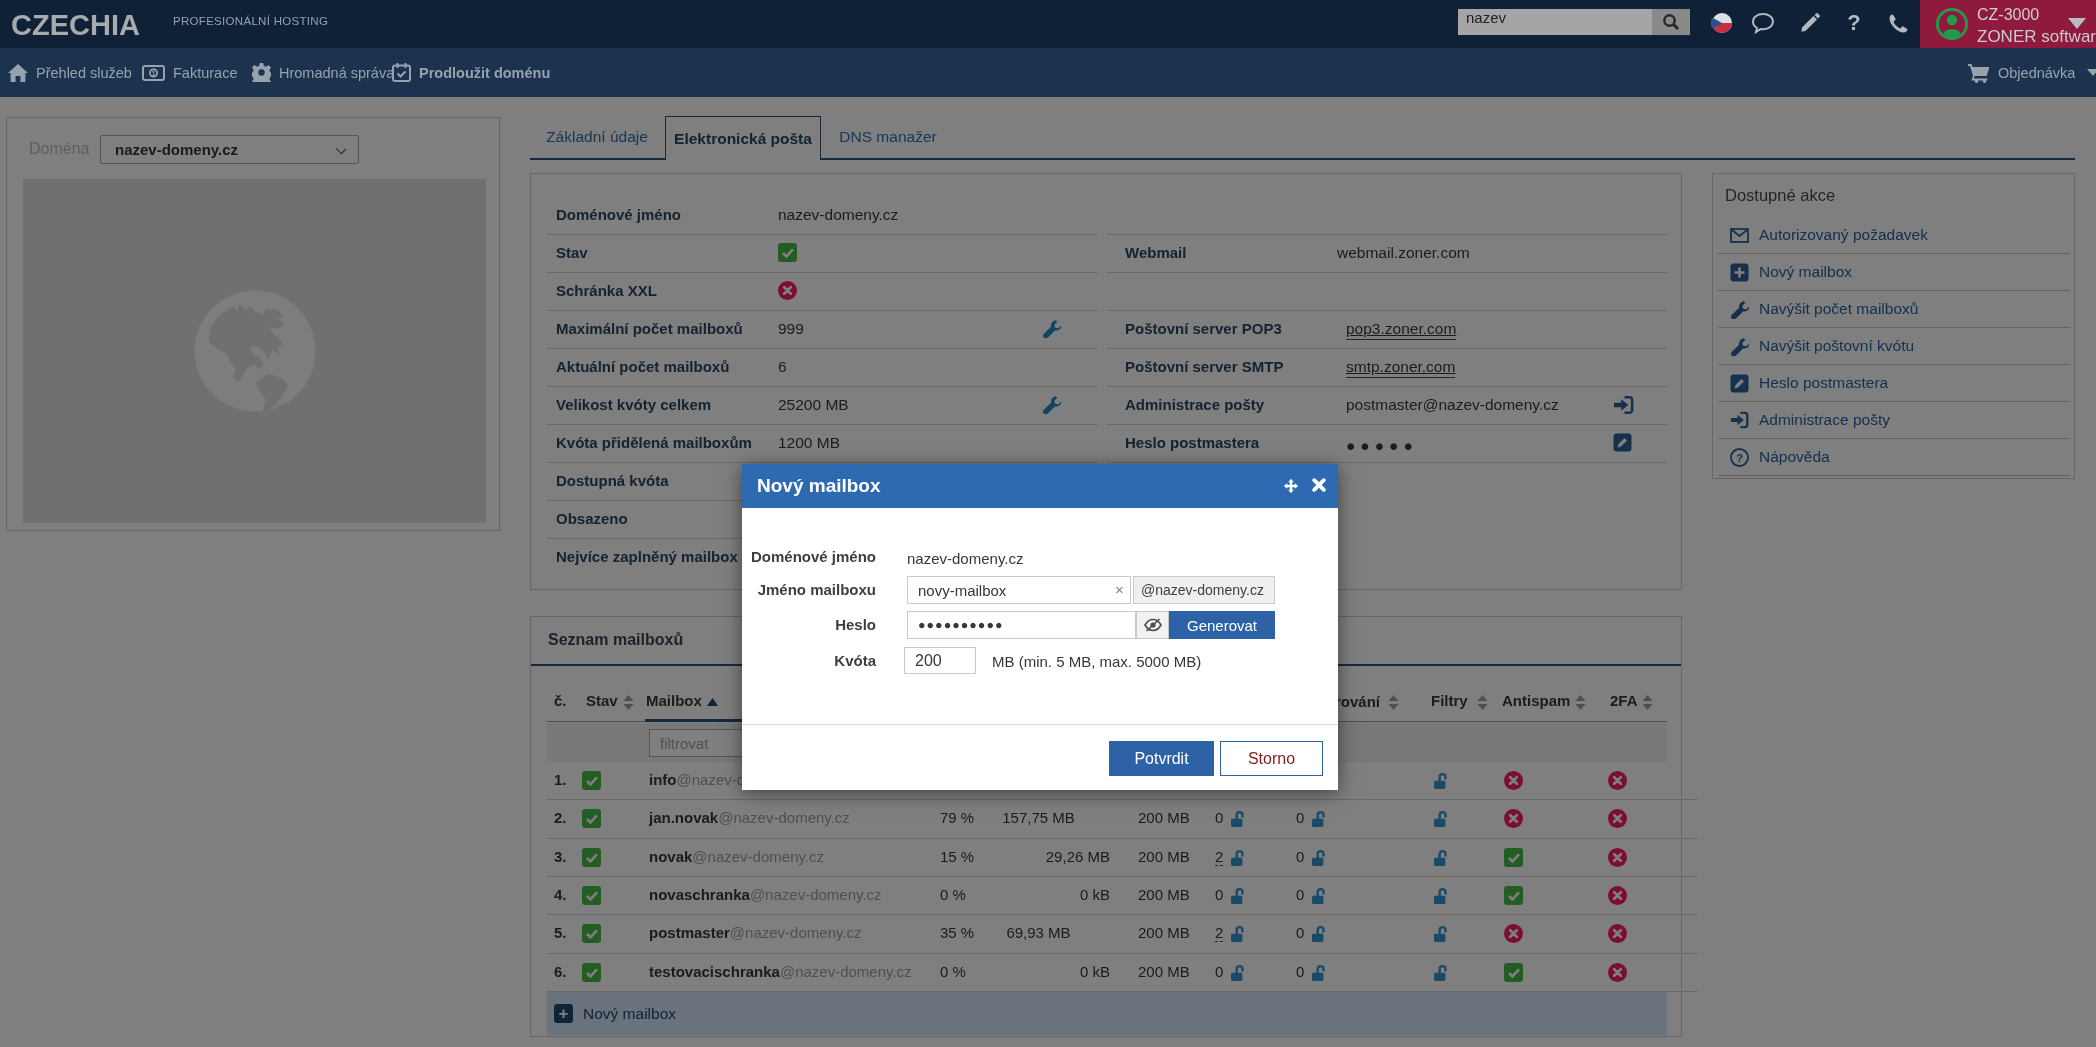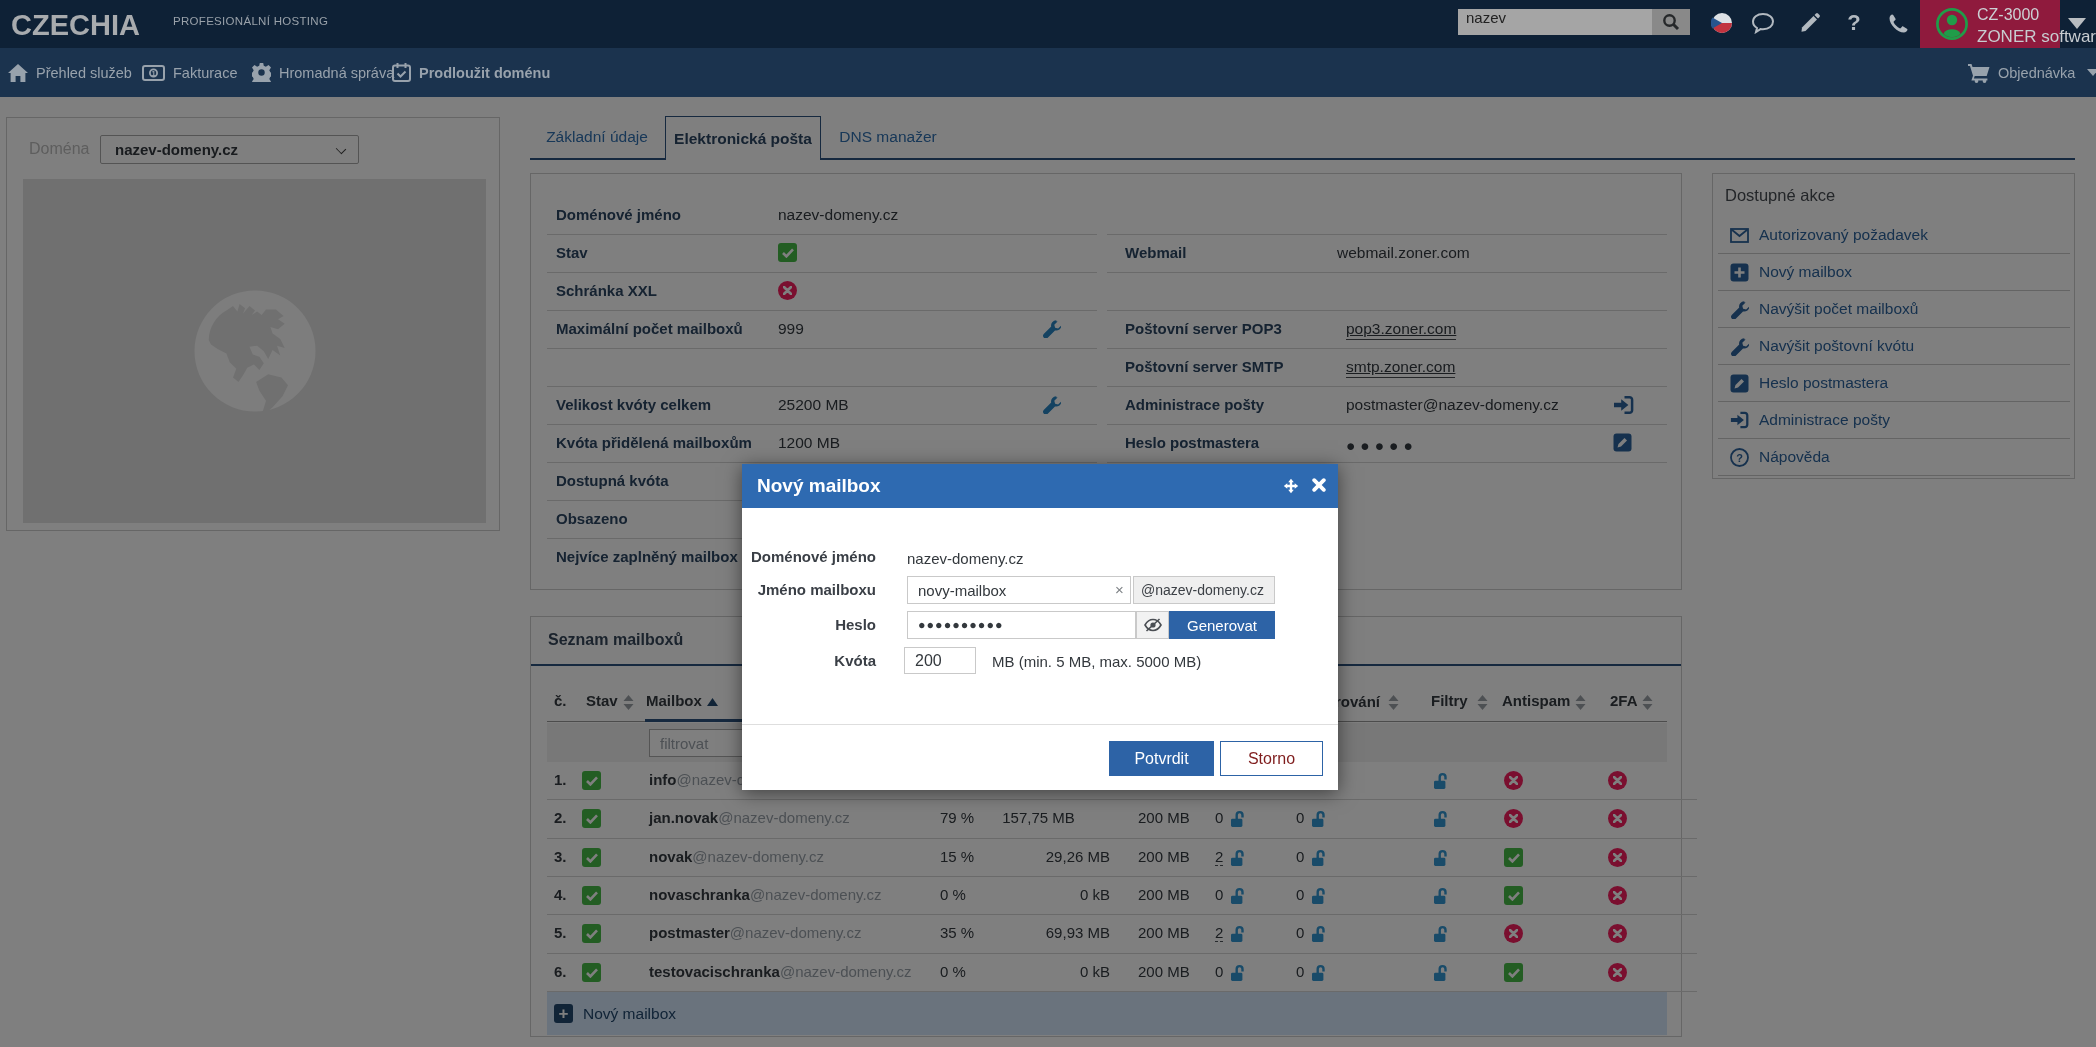--- a/index.html
+++ b/index.html
@@ -8,21 +8,21 @@
 body { font-family:"Liberation Sans", sans-serif; background:#ffffff; position:relative; color:#343a40; }
 .abs { position:absolute; }
 
 
 .topbar { position:absolute; left:0; top:0; width:2096px; height:48px; background:#0e2136; z-index:1; }
 .logo { position:absolute; left:11px; top:9px; font-size:29px; font-weight:bold; color:#a8abae; letter-spacing:0px; }
 .logosub { position:absolute; left:173px; top:15px; font-size:11.5px; color:#99a1a9; letter-spacing:0.3px; }
 .search { position:absolute; left:1458px; top:9px; width:194px; height:26px; background:#a5a5a5; border:none; font-size:15px; color:#222222; padding:0 8px; font-family:"Liberation Sans",sans-serif; }
 .searchbtn { position:absolute; left:1652px; top:9px; width:38px; height:26px; background:#898989; display:flex; align-items:center; justify-content:center; }
 .topicon { position:absolute; top:11px; width:24px; height:24px; display:flex; align-items:center; justify-content:center; }
-.badge { position:absolute; left:1920px; top:0; width:140px; height:48px; background:#8f1a3d; }
+.badge { position:absolute; left:1920px; top:0; width:176px; height:48px; background:#8f1a3d; }
 .badge .avatar { position:absolute; left:16px; top:8px; }
 .badge .l1 { position:absolute; left:57px; top:6px; font-size:16px; color:#ccd0d4; }
 .badge .l2 { position:absolute; left:57px; top:27px; font-size:17px; color:#c8ccd0; white-space:nowrap; }
 .badge .caret { position:absolute; left:148px; top:18px; width:0; height:0; border-left:9px solid transparent; border-right:9px solid transparent; border-top:11px solid #b9bdc1; }
 
 
 .navbar { position:absolute; left:0; top:48px; width:2096px; height:49px; background:#1b334e; z-index:1; }
 .navitem { position:absolute; top:0; height:49px; display:flex; align-items:center; gap:8px; color:#98a2ac; font-size:14.5px; }
 .navcaret { width:0; height:0; border-left:6px solid transparent; border-right:6px solid transparent; border-top:7px solid #98a2ac; margin-left:4px; }
 
@@ -215,20 +215,24 @@
         </svg>
       </div>
   </div>
   <div class="drow" style="left:25px; top:136px; width:520px;">
       <span class="lbl">Maximální počet mailboxů</span>
       <span class="val" style="left:222px;">999</span>
     <svg style="position:absolute; left:486px; top:9px;" width="19" height="19" viewBox="0 0 19 19">
         <path d="M14.3 1.2 a5.2 5.2 0 0 0 -5.1 6.4 L1.7 15.1 a2.7 2.7 0 0 0 3.8 3.8 L13 11.4 a5.2 5.2 0 0 0 6.4 -5.1 l-3.3 3.3 -3 -0.8 -0.8 -3 3.3 -3.3 a5.2 5.2 0 0 0 -1.3 -0.3 z" fill="#2985c2"></path>
       </svg>
   </div>
+  <div class="drow" style="left:25px; top:174px; width:520px;">
+      <span class="lbl">Aktuální počet mailboxů</span>
+      <span class="val" style="left:222px;">6</span>
+    </div>
   <div class="drow" style="left:25px; top:212px; width:520px;">
       <span class="lbl">Velikost kvóty celkem</span>
       <span class="val" style="left:222px;">25200 MB</span>
     <svg style="position:absolute; left:486px; top:9px;" width="19" height="19" viewBox="0 0 19 19">
         <path d="M14.3 1.2 a5.2 5.2 0 0 0 -5.1 6.4 L1.7 15.1 a2.7 2.7 0 0 0 3.8 3.8 L13 11.4 a5.2 5.2 0 0 0 6.4 -5.1 l-3.3 3.3 -3 -0.8 -0.8 -3 3.3 -3.3 a5.2 5.2 0 0 0 -1.3 -0.3 z" fill="#2985c2"></path>
       </svg>
   </div>
   <div class="drow" style="left:25px; top:250px; width:520px;">
       <span class="lbl">Kvóta přidělená mailboxům</span>
       <span class="val" style="left:222px;">1200 MB</span>
@@ -553,21 +557,21 @@
 
   <div class="trow" style="left:16px; top:298px; height:39px;">
     <span class="cell bold" style="left:7px;">5.</span>
     <div class="checkbox" style="left:35px;">
         <svg width="12" height="10" viewBox="0 0 12 10">
           <path d="M1 5 l3.4 3.4 L11 1.4" fill="none" stroke="#fff" stroke-width="2.6"></path>
         </svg>
       </div>
     <span class="cell" style="left:102px;"><span class="bold">postmaster</span><span class="gray">@nazev-domeny.cz</span></span>
     <span class="cell" style="left:393px;">35 %</span>
-    <span class="cell" style="left:420px; width:143px; text-align:right;">69,93 MB</span>
+    <span class="cell" style="left:420px; width:143px; text-align:center;">69,93 MB</span>
     <span class="cell" style="left:591px;">200 MB</span>
     <span class="cell num2" style="left:668px;">2</span>
     <svg class="abs" style="left:683px; top:10px;" width="16" height="18" viewBox="0 0 16 18">
         <path d="M5.5 9 V5 a4.1 4.1 0 0 1 8.2 0 V7.5 h-2.4 V5 a1.7 1.7 0 0 0 -3.4 0 V9" fill="#3296d2"></path>
         <rect x="1" y="8.7" width="11.4" height="8.3" rx="1.4" fill="#3296d2"></rect>
       </svg>
     <span class="cell" style="left:749px;">0</span>
     <svg class="abs" style="left:764px; top:10px;" width="16" height="18" viewBox="0 0 16 18">
         <path d="M5.5 9 V5 a4.1 4.1 0 0 1 8.2 0 V7.5 h-2.4 V5 a1.7 1.7 0 0 0 -3.4 0 V9" fill="#3296d2"></path>
         <rect x="1" y="8.7" width="11.4" height="8.3" rx="1.4" fill="#3296d2"></rect>

